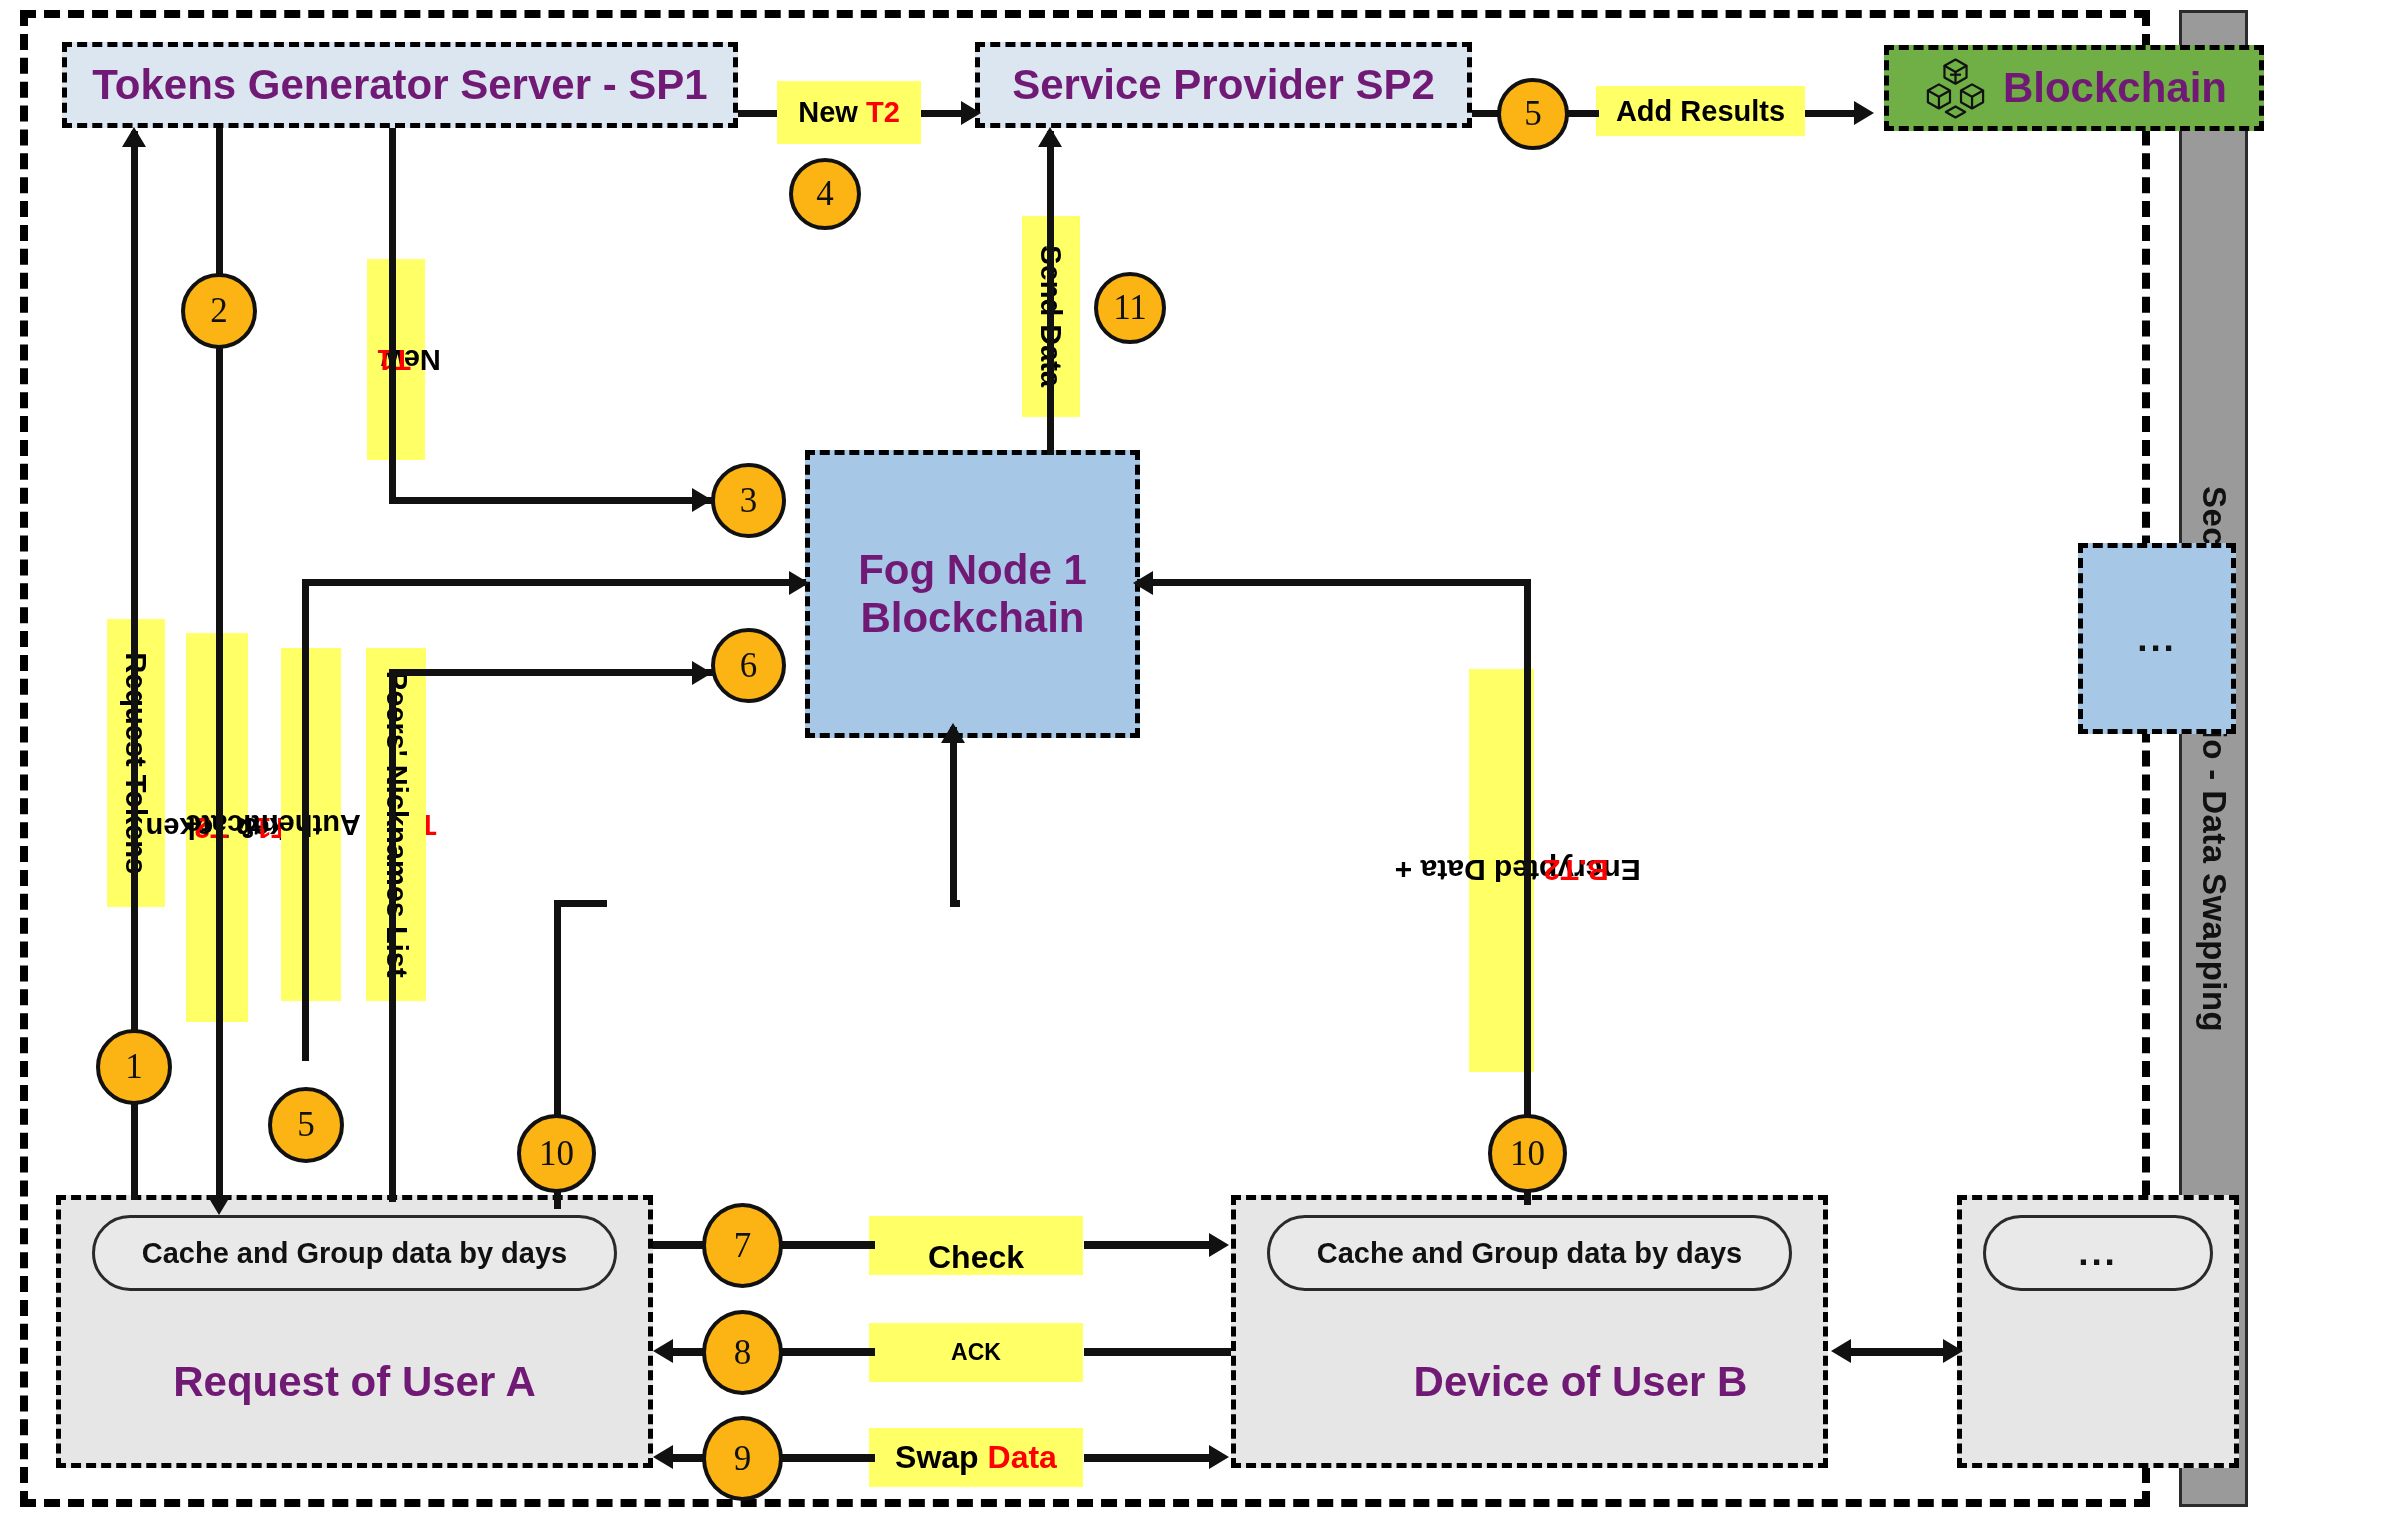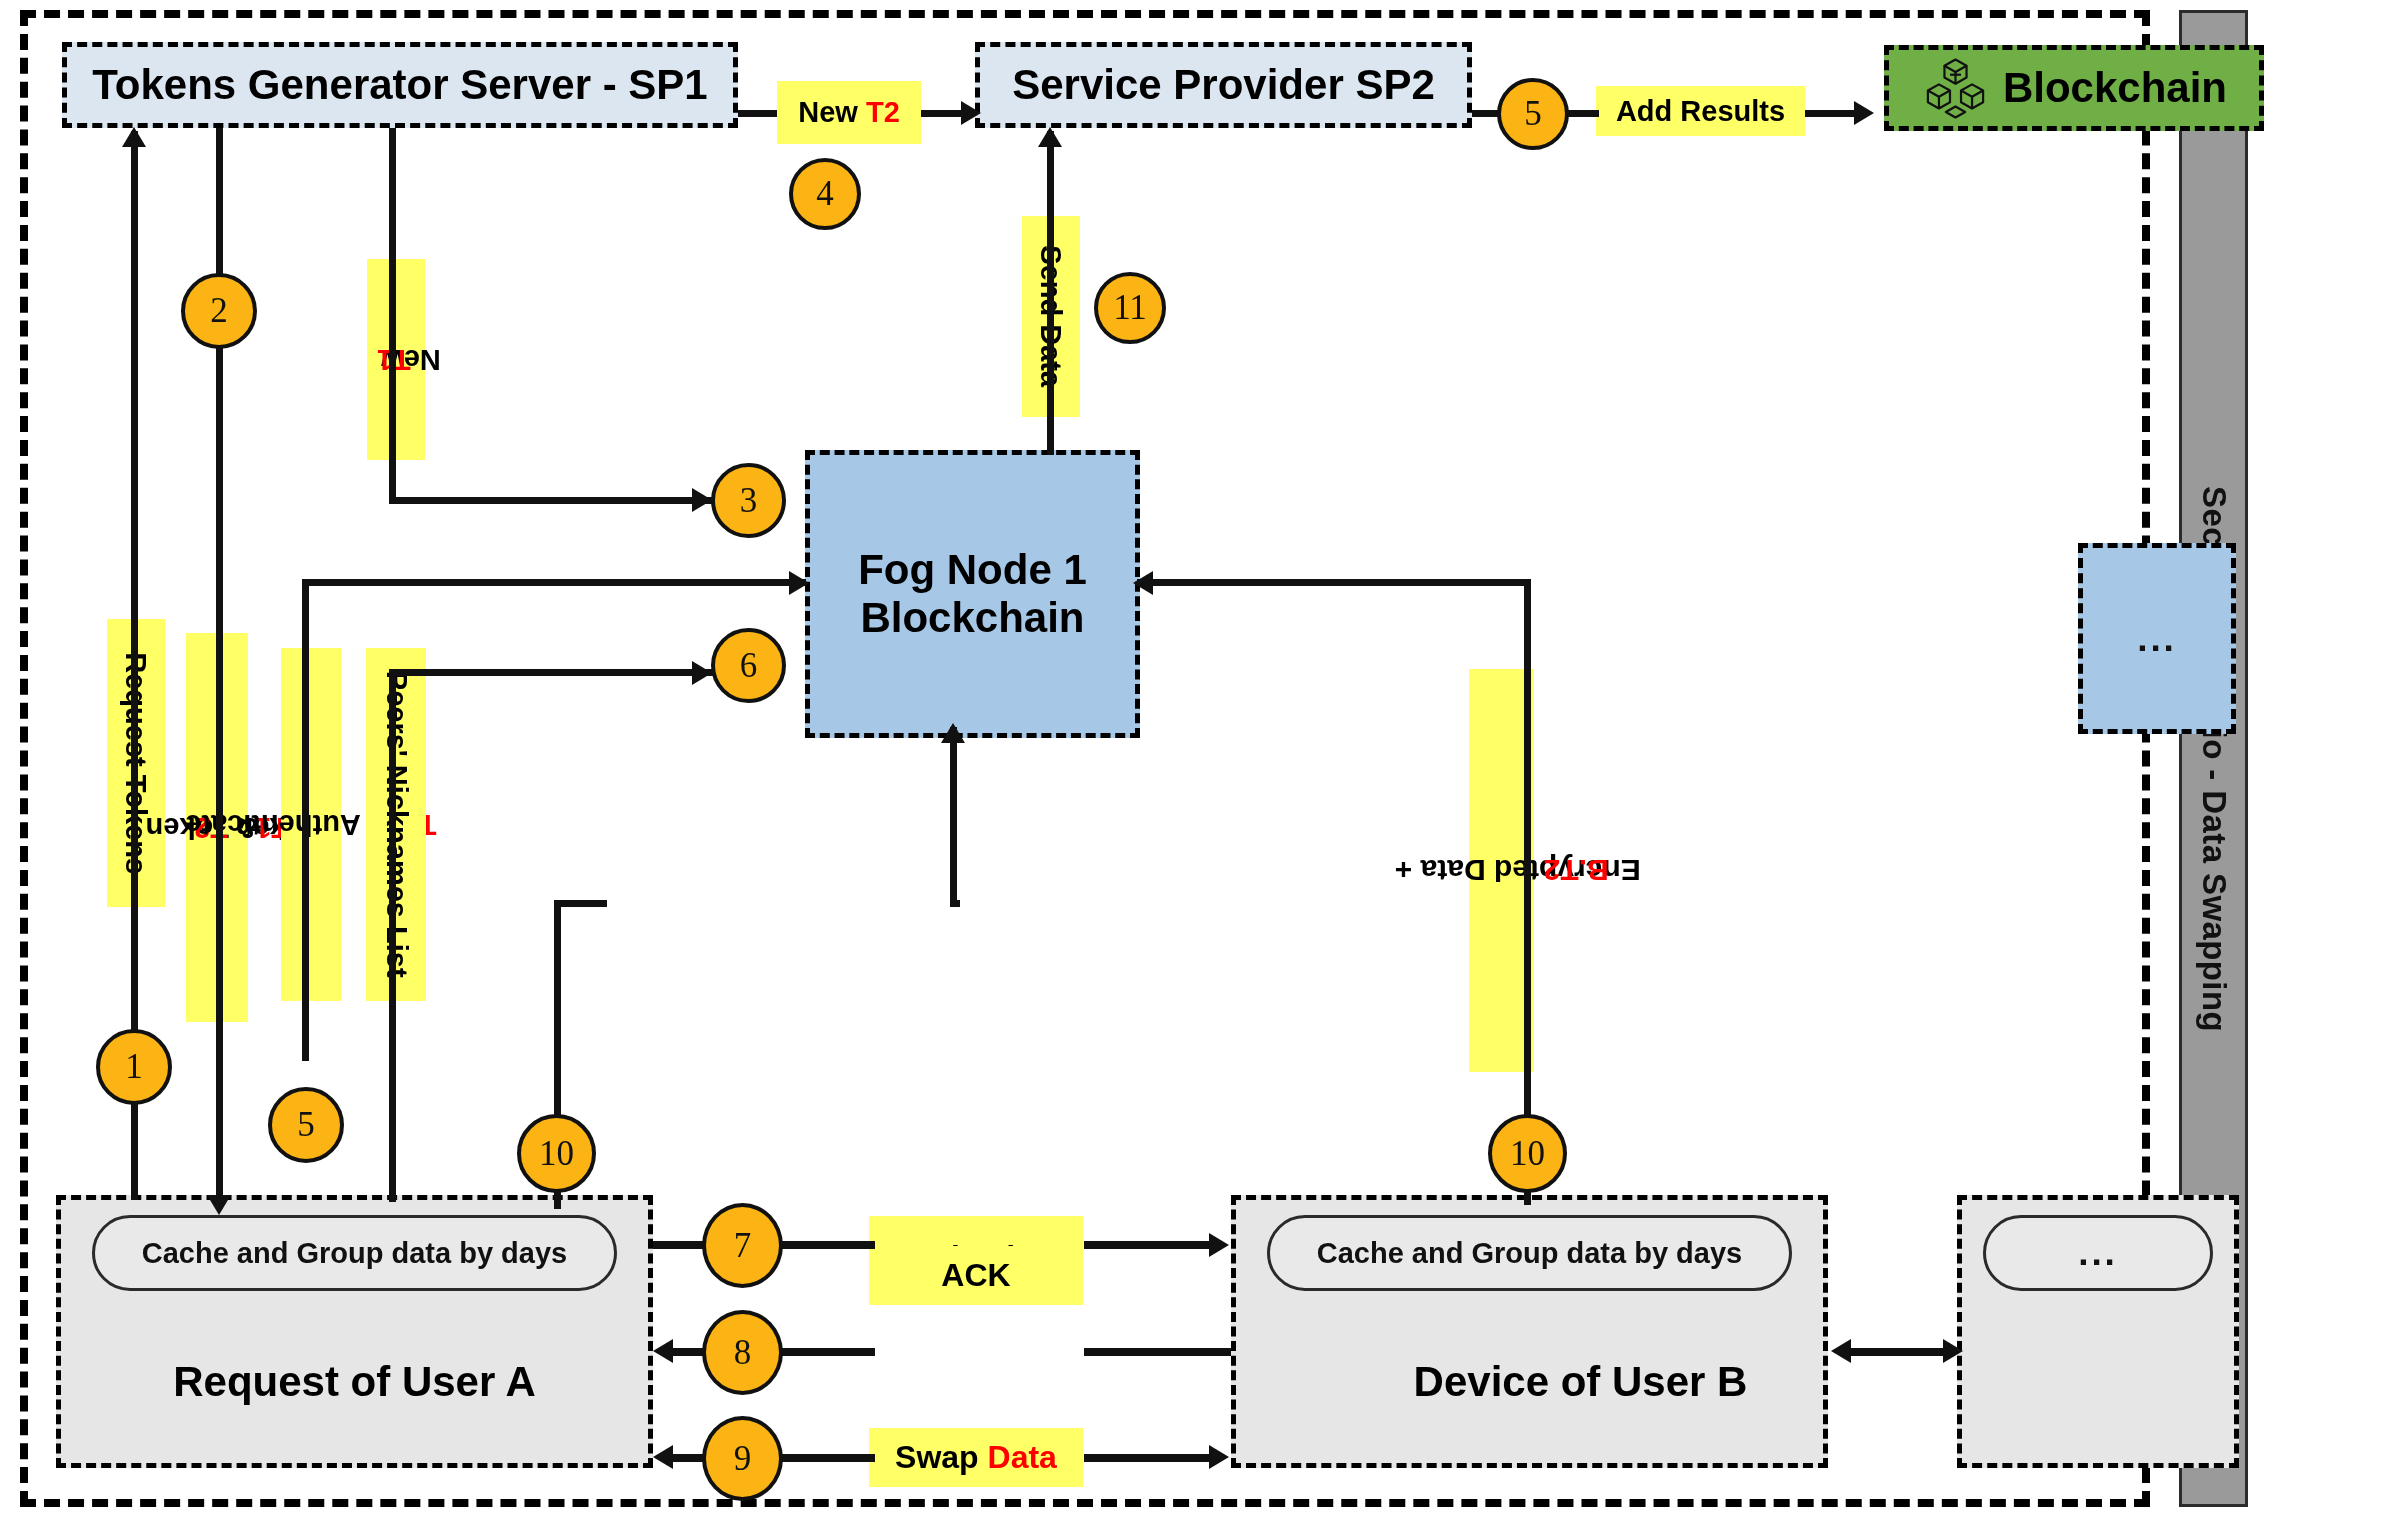--- a/index.html
+++ b/index.html
@@ -36,21 +36,21 @@
   .ah{position:absolute;width:0;height:0;z-index:6;}
   .ah-r{border-top:12.2px solid transparent;border-bottom:12.2px solid transparent;border-left:20px solid #111;}
   .ah-l{border-top:12.2px solid transparent;border-bottom:12.2px solid transparent;border-right:20px solid #111;}
   .ah-u{border-left:12.2px solid transparent;border-right:12.2px solid transparent;border-bottom:20px solid #111;}
   .ah-d{border-left:12.2px solid transparent;border-right:12.2px solid transparent;border-top:20px solid #111;}
 
   
   .pill{position:absolute;border:3.6px solid #2a2a2a;border-radius:50px;background:#E9E9E9;
         display:flex;align-items:center;justify-content:center;font-size:29px;font-weight:bold;color:#111;box-sizing:border-box;}
 
-  .title-lg{font-size:42px;font-weight:bold;color:#000000;}
+  .title-lg{font-size:42px;font-weight:bold;color:#701a75;}
   .dots{font-size:37px;font-weight:bold;color:#111;letter-spacing:2.9px;}
 </style>
 </head>
 <body>
 
 <div id="root">
 
   <div class="outer"></div>
 
   <div class="scenario-bar">
@@ -220,21 +220,21 @@
   <div class="note" style="left:869px;top:1216px;width:214px;height:59px;font-size:32px;align-items:flex-end;">
     <span>Check</span>
   </div>
   <div class="ln" style="left:1084px;top:1241px;width:130px;height:8px;"></div>
   <div class="ah ah-r" style="left:1209px;top:1233px;"></div>
 
   <div class="ln" style="left:668px;top:1348px;width:72px;height:8px;"></div>
   <div class="ah ah-l" style="left:653px;top:1339px;"></div>
   <div class="num" style="left:702px;top:1310px;width:81px;height:85px;border-radius:50%;">8</div>
   <div class="ln" style="left:780px;top:1348px;width:95px;height:8px;"></div>
-  <div class="note" style="left:869px;top:1246px;width:214px;height:59px;font-size:32px;">
+  <div class="note" style="left:869px;top:1323px;width:214px;height:59px;font-size:23px;">
     <span>ACK</span>
   </div>
   <div class="ln" style="left:1084px;top:1348px;width:147px;height:8px;"></div>
 
   <div class="ln" style="left:668px;top:1454px;width:72px;height:8px;"></div>
   <div class="ah ah-l" style="left:653px;top:1445px;"></div>
   <div class="num" style="left:702px;top:1416px;width:81px;height:85px;border-radius:50%;">9</div>
   <div class="ln" style="left:780px;top:1454px;width:95px;height:8px;"></div>
   <div class="note" style="left:869px;top:1428px;width:214px;height:59px;font-size:32px;">
     <span><span>Swap </span><span class="red">Data</span></span>

